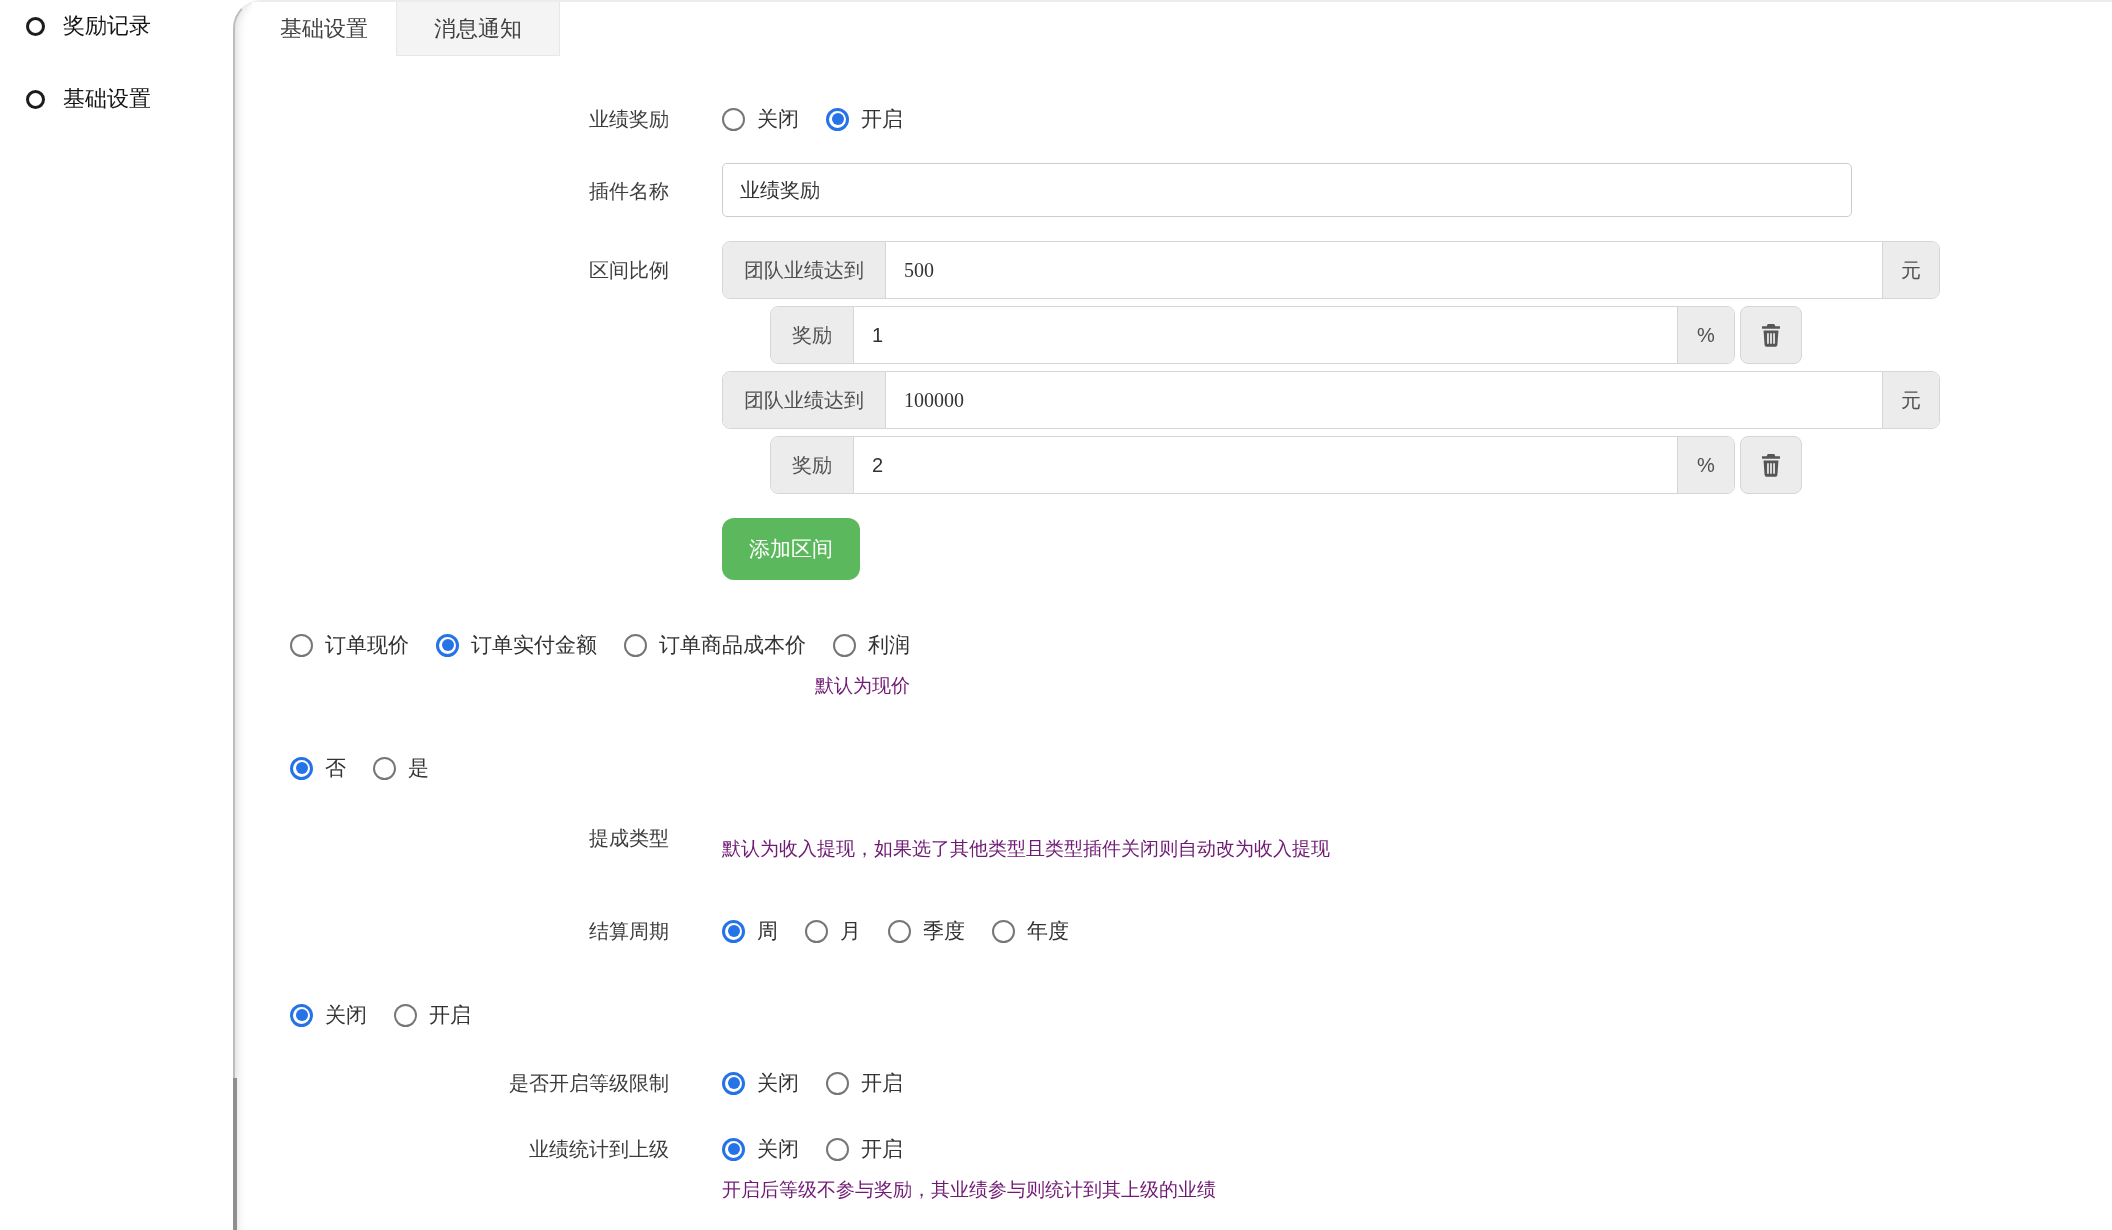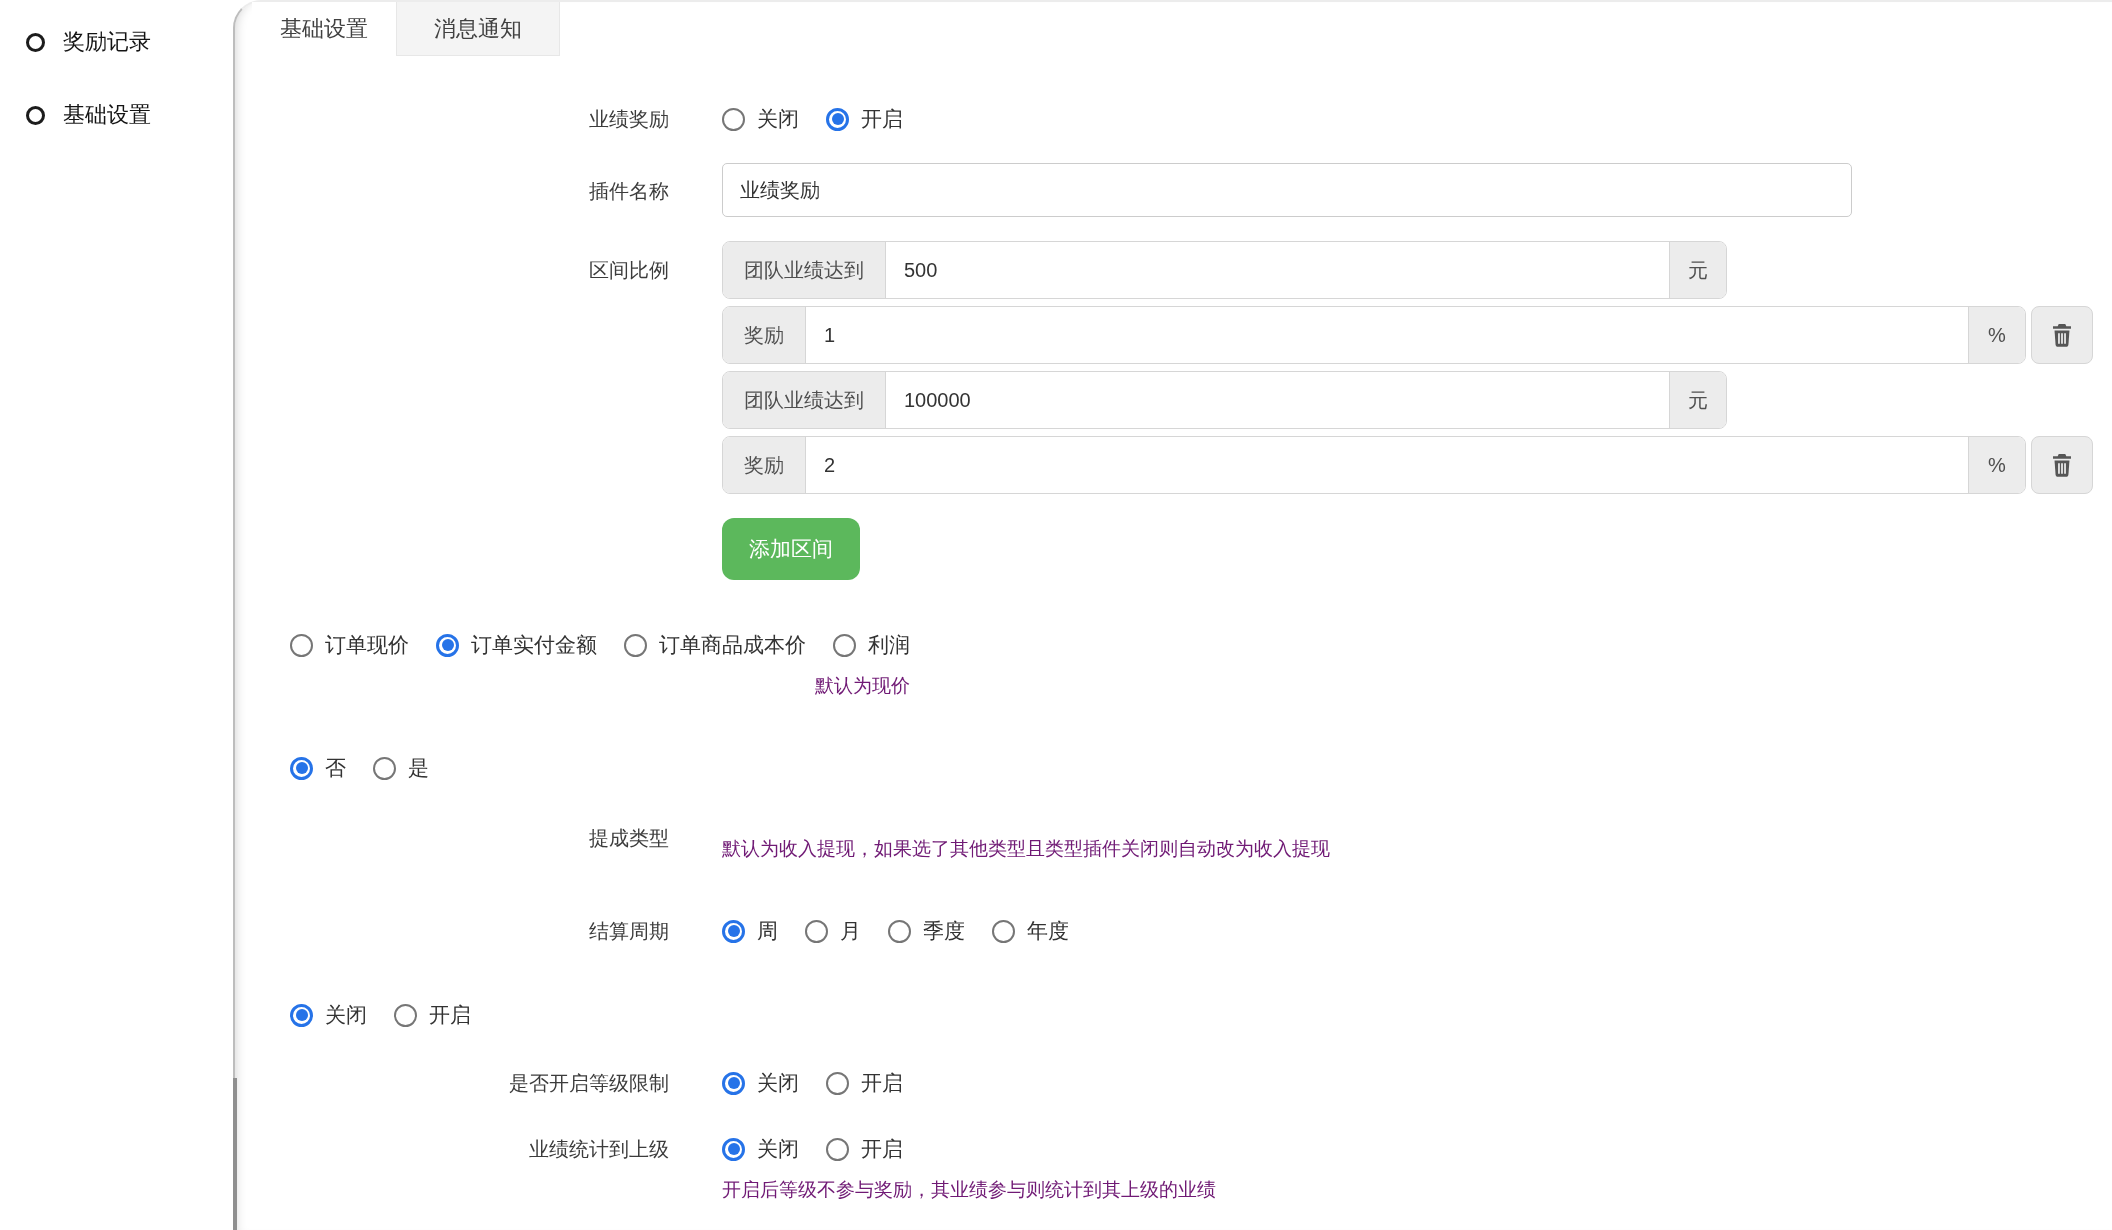--- a/index.html
+++ b/index.html
@@ -4,21 +4,21 @@
 <style>
   html,body { margin:0; padding:0; }
   body {
     width:2112px; height:1230px; overflow:hidden;
     background:#ffffff; font-family:"Liberation Sans","DejaVu Sans",sans-serif;
     color:#333;
   }
   .app { display:flex; width:100%; height:100%; }
 
   
-  .sidebar { width:233px; flex-shrink:0; padding-top:20px; box-sizing:border-box; background:#fff; }
+  .sidebar { width:233px; flex-shrink:0; padding-top:4px; box-sizing:border-box; background:#fff; }
   .sidebar-item { display:flex; align-items:center; height:44px; margin-bottom:29px; padding-left:26px; cursor:pointer; }
   .bullet { width:19px; height:19px; box-sizing:border-box; border:3px solid #1c1c1c; border-radius:50%; flex-shrink:0; }
   .sidebar-label { margin-left:18px; font-size:22px; color:#141414; }
 
   
   .main {
     flex:1; position:relative; box-sizing:border-box;
     border-left:2px solid #bdbdbd; border-top:2px solid #ececec;
     border-top-left-radius:28px;
     box-shadow: inset 10px 0 12px -10px rgba(0,0,0,.20);
@@ -54,22 +54,22 @@
     border:1.5px solid #cccccc; border-radius:5px;
     font-size:20px; color:#333; padding:0 17px; outline:none;
     font-family:inherit; background:#fff; display:block;
   }
 
   .igroup-line { display:flex; align-items:stretch; margin-bottom:7px; }
   .igroup {
     display:flex; align-items:stretch; height:58px; box-sizing:border-box;
     border:1.5px solid #d6d6d6; border-radius:8px; overflow:hidden; background:#fff;
   }
-  .igroup.w-full { width:1005px; }
-  .igroup.w-reward { width:1304px; }
+  .igroup.w-full { width:1218px;font-family:Liberation Serif, serif; }
+  .igroup.w-reward { width:965px;margin-left:48px; }
   .addon { display:flex; align-items:center; justify-content:center; background:#ececec; color:#4f4f4f; font-size:20px; }
   .addon.prepend { padding:0 21px; border-right:1.5px solid #d6d6d6; }
   .addon.append { width:56px; border-left:1.5px solid #d6d6d6; }
   .ginput { flex:1; min-width:0; border:none; outline:none; font-size:20px; color:#333; padding:0 18px; font-family:inherit; background:#fff; }
   .trash-btn {
     width:62px; height:58px; margin-left:5px; box-sizing:border-box;
     border:1.5px solid #d6d6d6; border-radius:8px; background:#ececec;
     display:flex; align-items:center; justify-content:center; cursor:pointer; padding:0;
   }
 

